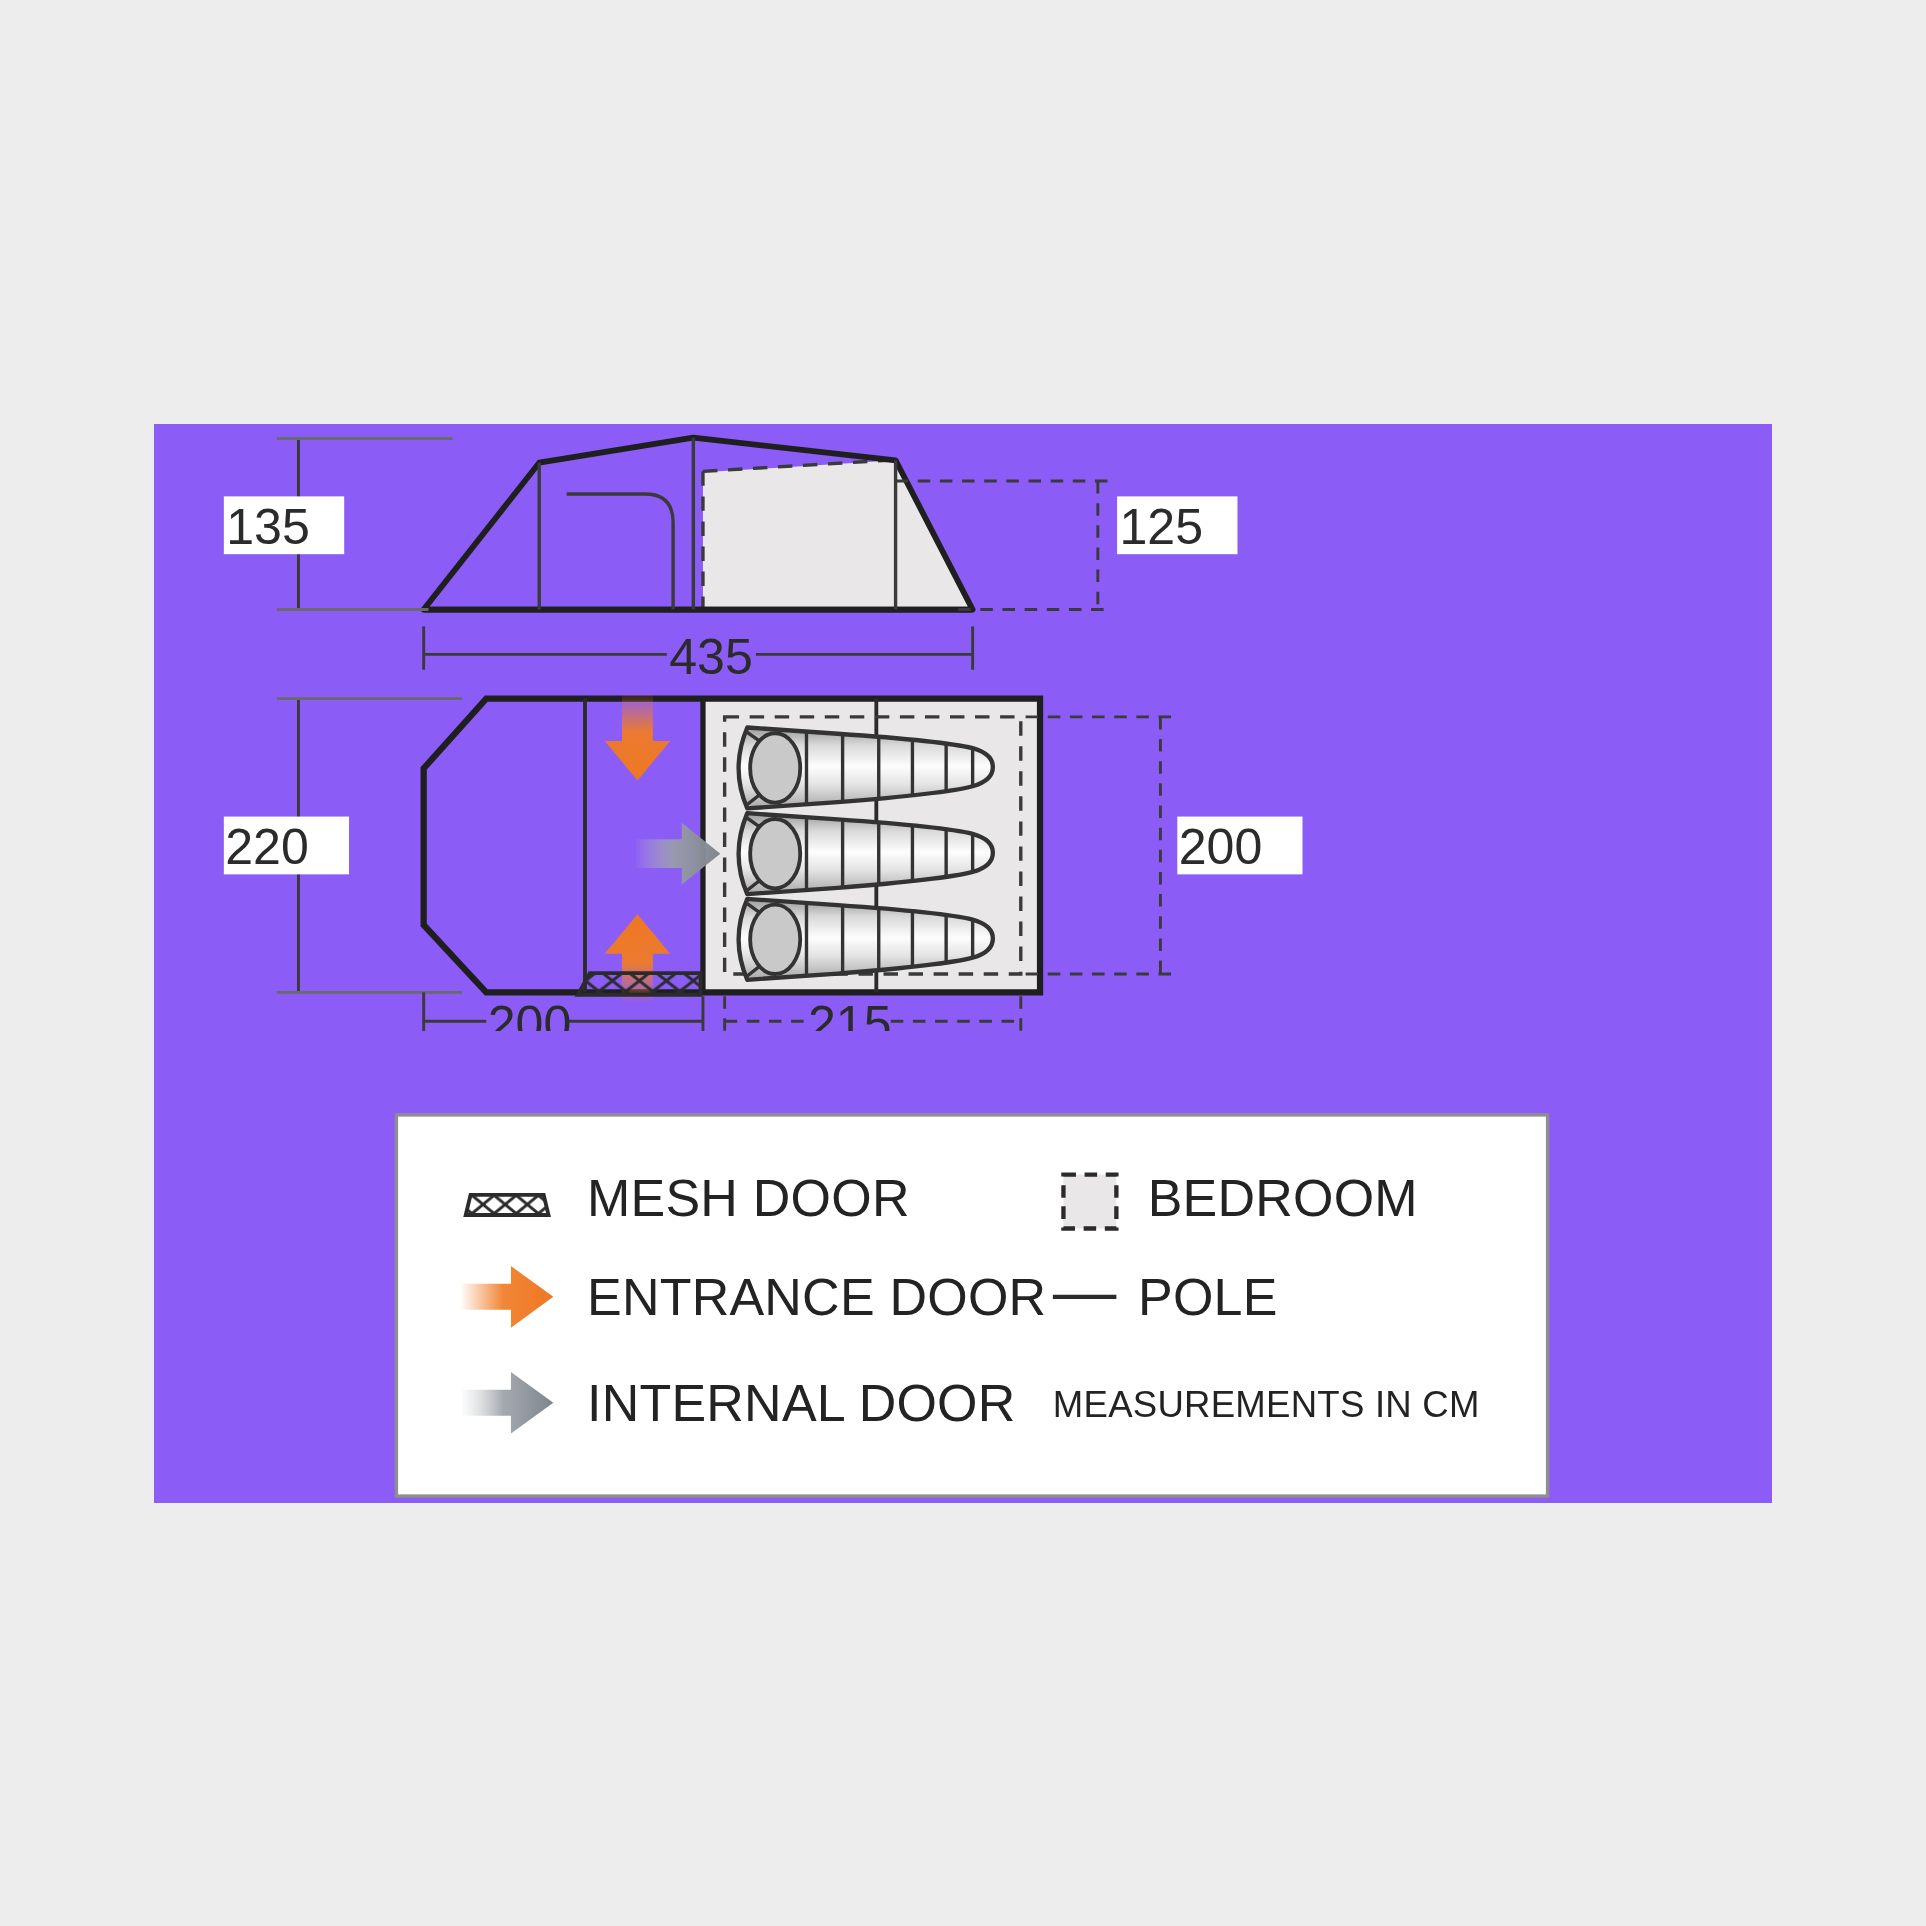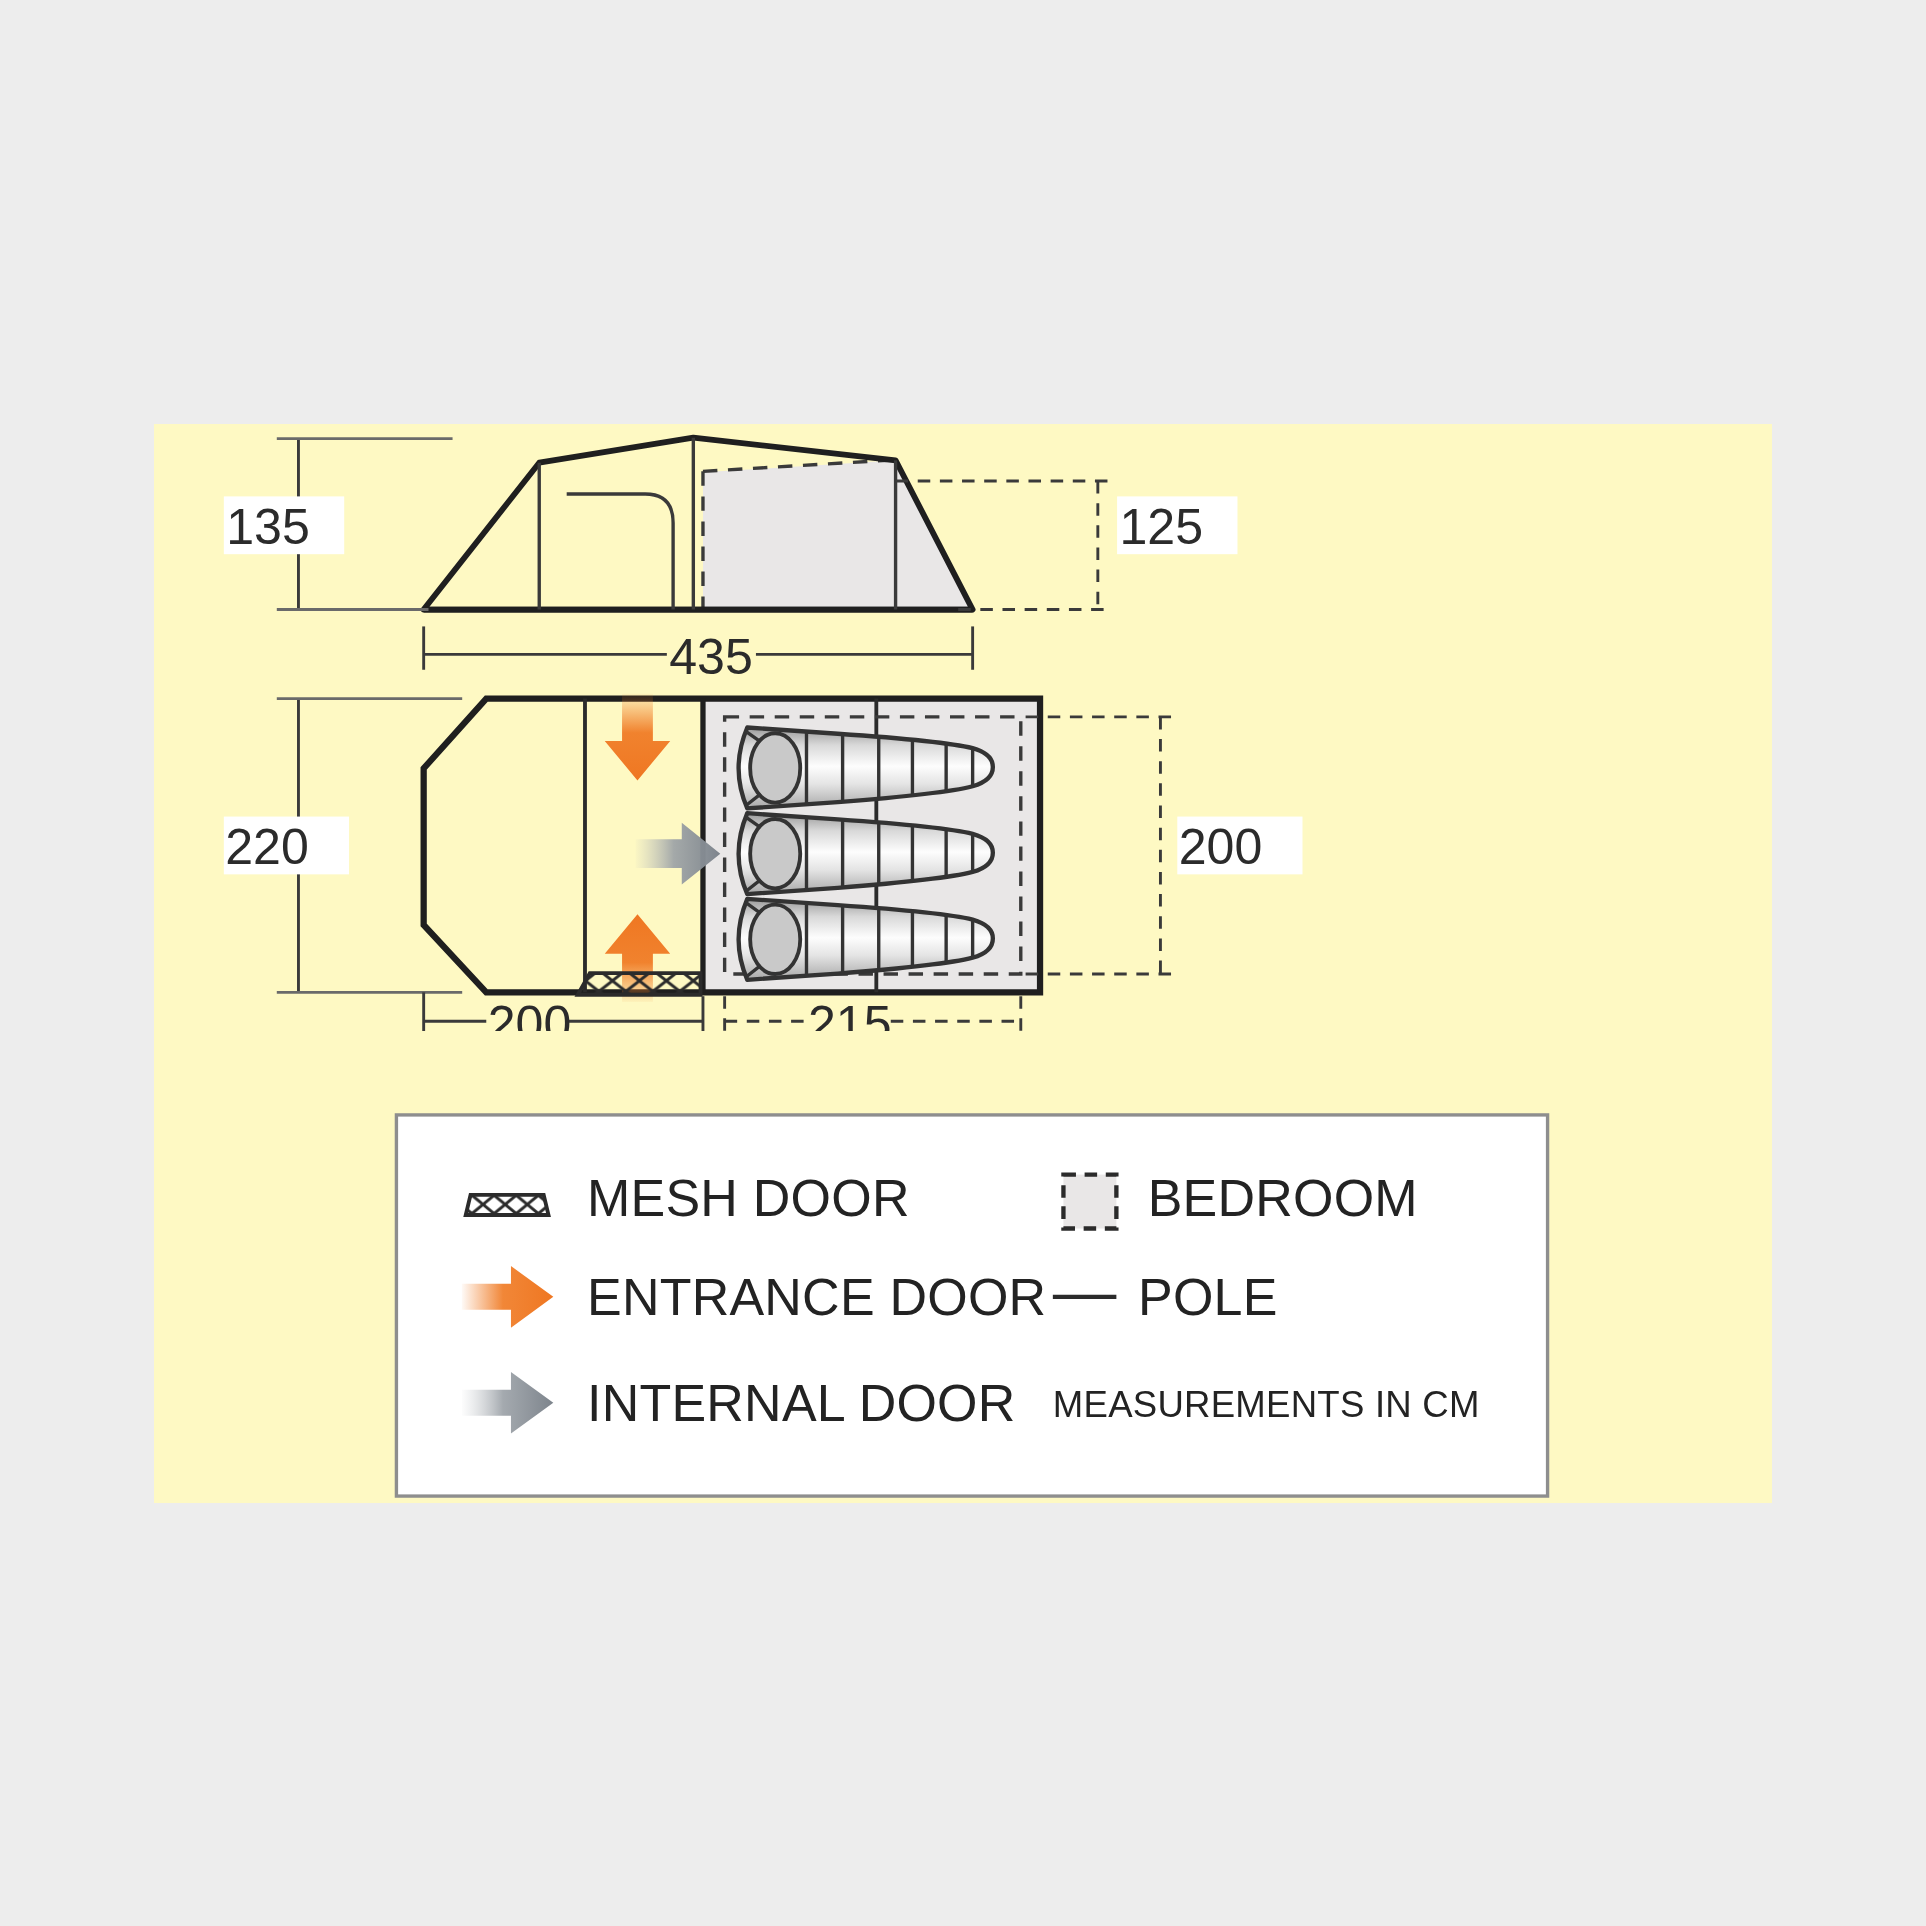--- a/index.html
+++ b/index.html
@@ -6,21 +6,21 @@
   body{
     width:1926px;height:1926px;
     background:#ededed;
     font-family:"Liberation Sans", sans-serif;
     overflow:hidden;
   }
   #panel{
     position:absolute;
     left:154px; top:424px;
     width:1618px; height:1079px;
-    background:#fef9c3;
+    background:#8b5cf6;
   }
   svg{display:block;}
   .dimtext{
     font-family:"Liberation Sans", sans-serif;
     font-size:104px;
     fill:#2b2b2b;
   }
   .legendtext{
     font-family:"Liberation Sans", sans-serif;
     font-size:108px;

